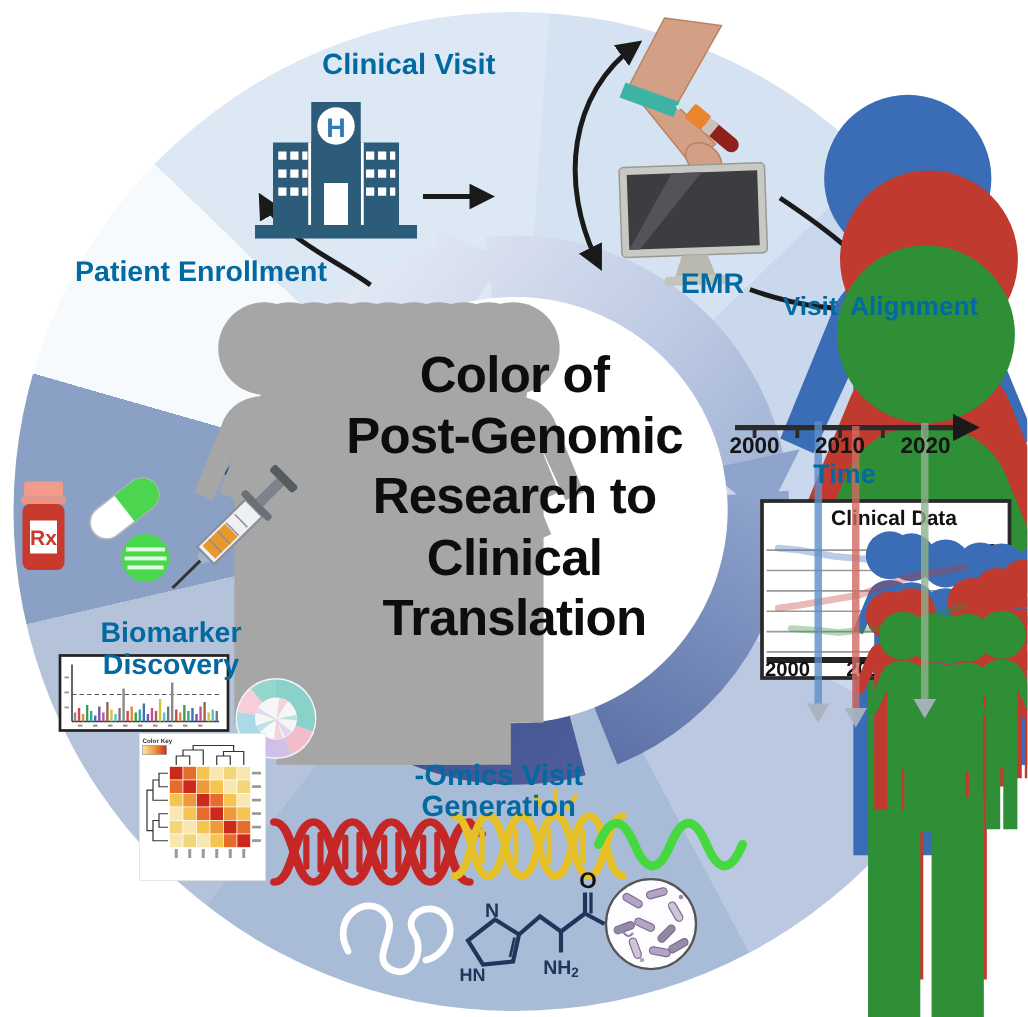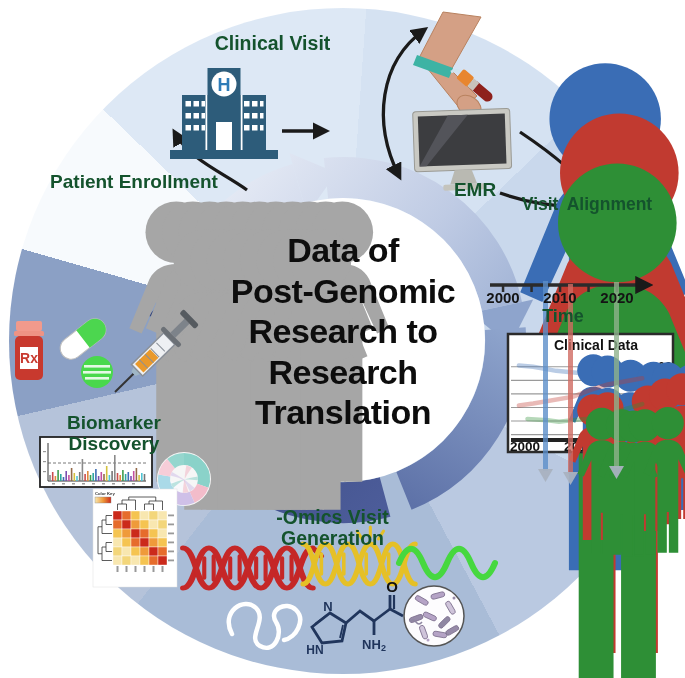--- a/index.html
+++ b/index.html
@@ -12,21 +12,21 @@
       #dde8f5 0deg 4deg,
       #d5e2f2 4deg 46deg,
       #c9d8ec 46deg 118deg,
       #bac9e1 118deg 152deg,
       #a9bcd7 152deg 218deg,
       #b5c3da 218deg 257deg,
       #8ba0c5 257deg 286deg,
       #f7fafd 286deg 314deg,
       #dde8f5 314deg 360deg);}
   svg{position:absolute;left:0;top:0;font-family:"Liberation Sans",sans-serif;}
-  .lbl{position:absolute;font-weight:700;color:#14532d;text-align:center;line-height:1.1;}
+  .lbl{position:absolute;font-weight:700;color:#0369a1;text-align:center;line-height:1.1;}
   #center-title{position:absolute;left:193px;top:230px;width:300px;text-align:center;
     font-weight:700;font-size:34px;line-height:40.5px;color:#0d0d0d;letter-spacing:-0.5px;}
   .tick-lbl{position:absolute;font-weight:700;font-size:15px;color:#141414;width:40px;text-align:center;}
 </style>
 </head>
 <body>
 
 <div id="stage">
 
   <div id="pie"></div>
@@ -495,19 +495,19 @@
   <div class="lbl" style="left:445px;top:180px;width:60px;font-size:19px;">EMR</div>
   <div class="lbl" style="left:514px;top:195px;width:146px;font-size:17.5px;word-spacing:4px;">Visit Alignment</div>
   <div class="tick-lbl" style="left:483px;top:289px;">2000</div>
   <div class="tick-lbl" style="left:540px;top:289px;">2010</div>
   <div class="tick-lbl" style="left:597px;top:289px;">2020</div>
   <div class="lbl" style="left:533px;top:307px;width:60px;font-size:18px;">Time</div>
   <div class="lbl" style="left:225px;top:507px;width:215px;font-size:19.5px;">-Omics Visit Generation</div>
   <div class="lbl" style="left:20px;top:413px;width:188px;font-size:19px;">Biomarker Discovery</div>
 
   <div id="center-title">
-    <div>Data of</div>
+    <div>Color of</div>
     <div>Post-Genomic</div>
     <div>Research to</div>
-    <div>Research</div>
+    <div>Clinical</div>
     <div>Translation</div>
   </div>
 </div>
 
 </body></html>

